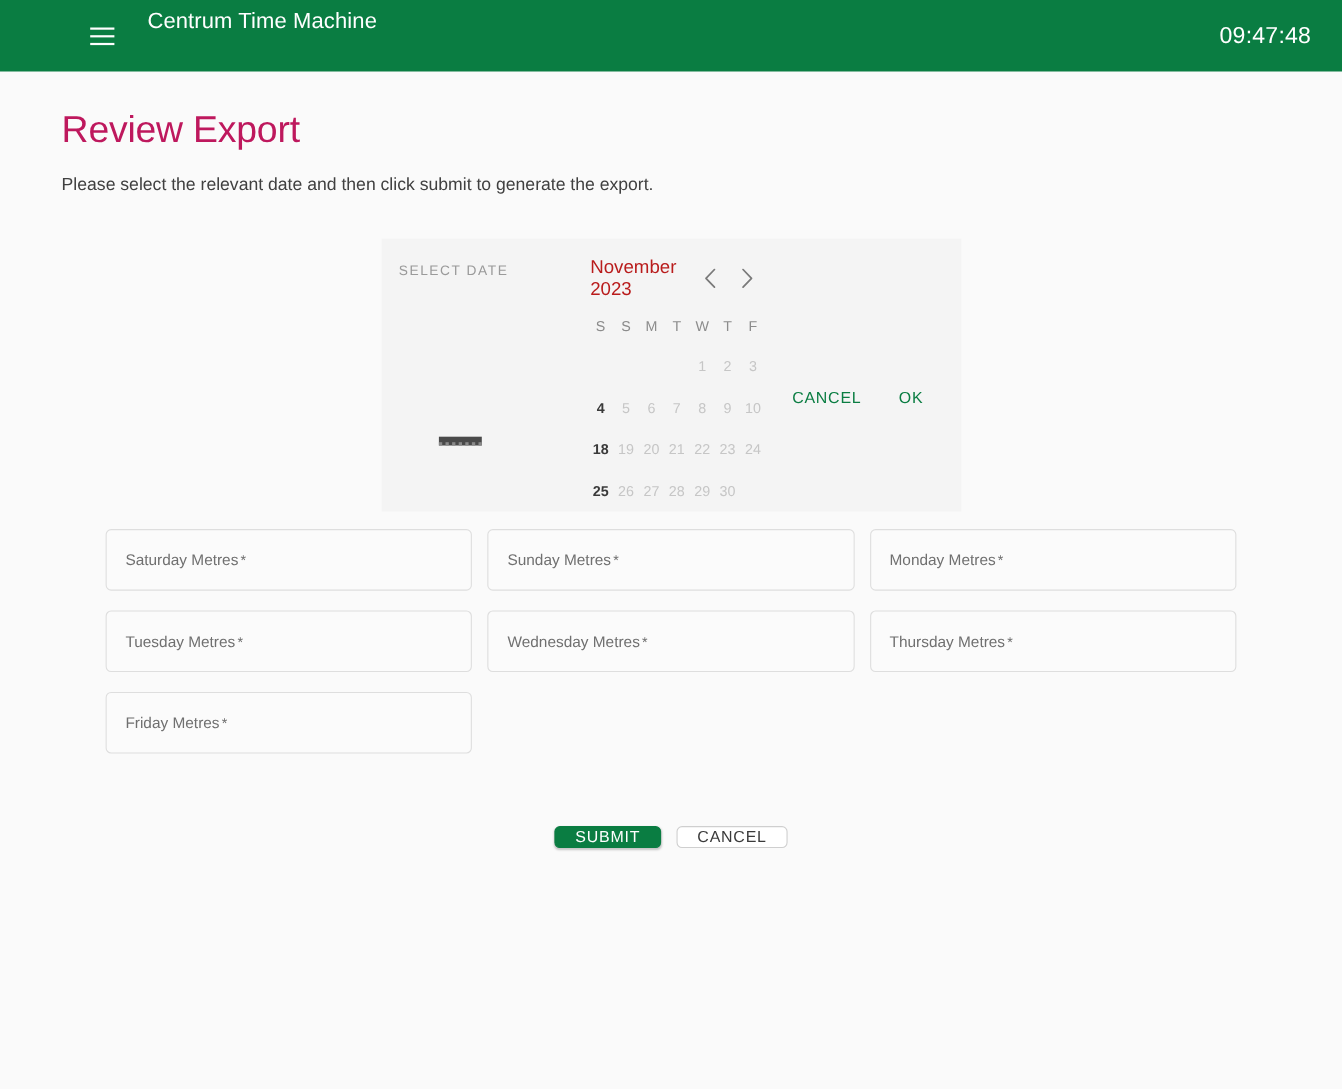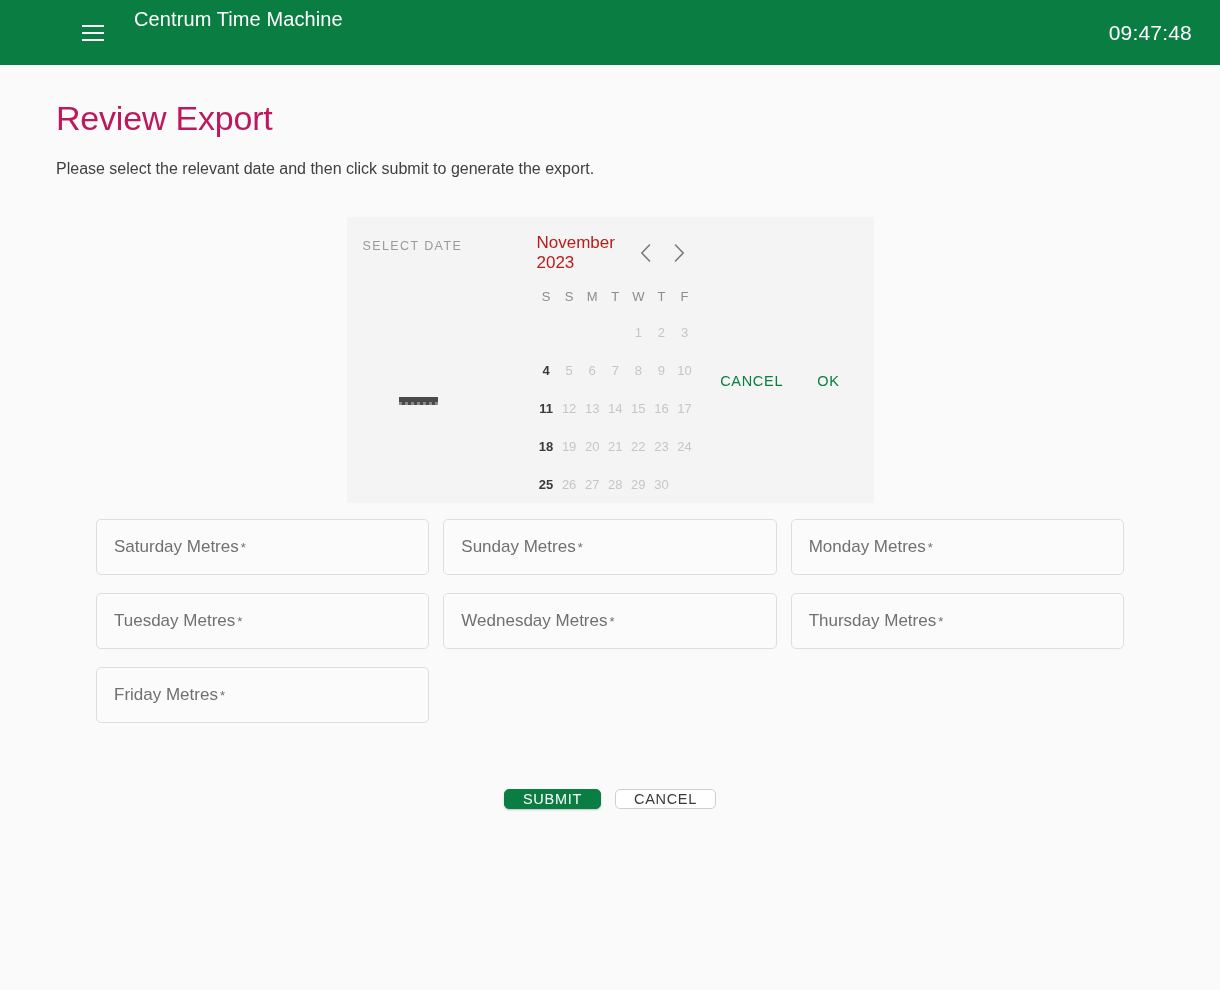--- a/index.html
+++ b/index.html
@@ -193,21 +193,21 @@
     background: #fbfbfb;
     border: 1px solid #dedede;
     border-radius: 5px;
     display: flex;
     align-items: center;
     padding: 0 17px;
     cursor: text;
   }
   .field-label {
     color: #707070;
-    font-size: 17px;
+    font-size: 14px;
     font-weight: 400;
     white-space: nowrap;
   }
   .req { color: #707070; font-size: 13px; margin-left: 2px; vertical-align: super; }
 
   
   .footer-actions {
     display: flex;
     justify-content: center;
     gap: 14px;
@@ -308,29 +308,20 @@
                 <tr>
                   <td class="enabled">4</td>
                   <td class="">5</td>
                   <td class="">6</td>
                   <td class="">7</td>
                   <td class="">8</td>
                   <td class="">9</td>
                   <td class="">10</td>
                 </tr>
                 <tr>
-                  <td class="enabled">11</td>
-                  <td class="">12</td>
-                  <td class="">13</td>
-                  <td class="">14</td>
-                  <td class="">15</td>
-                  <td class="">16</td>
-                  <td class="">17</td>
-                </tr>
-                <tr>
                   <td class="enabled">18</td>
                   <td class="">19</td>
                   <td class="">20</td>
                   <td class="">21</td>
                   <td class="">22</td>
                   <td class="">23</td>
                   <td class="">24</td>
                 </tr>
                 <tr>
                   <td class="enabled">25</td>

